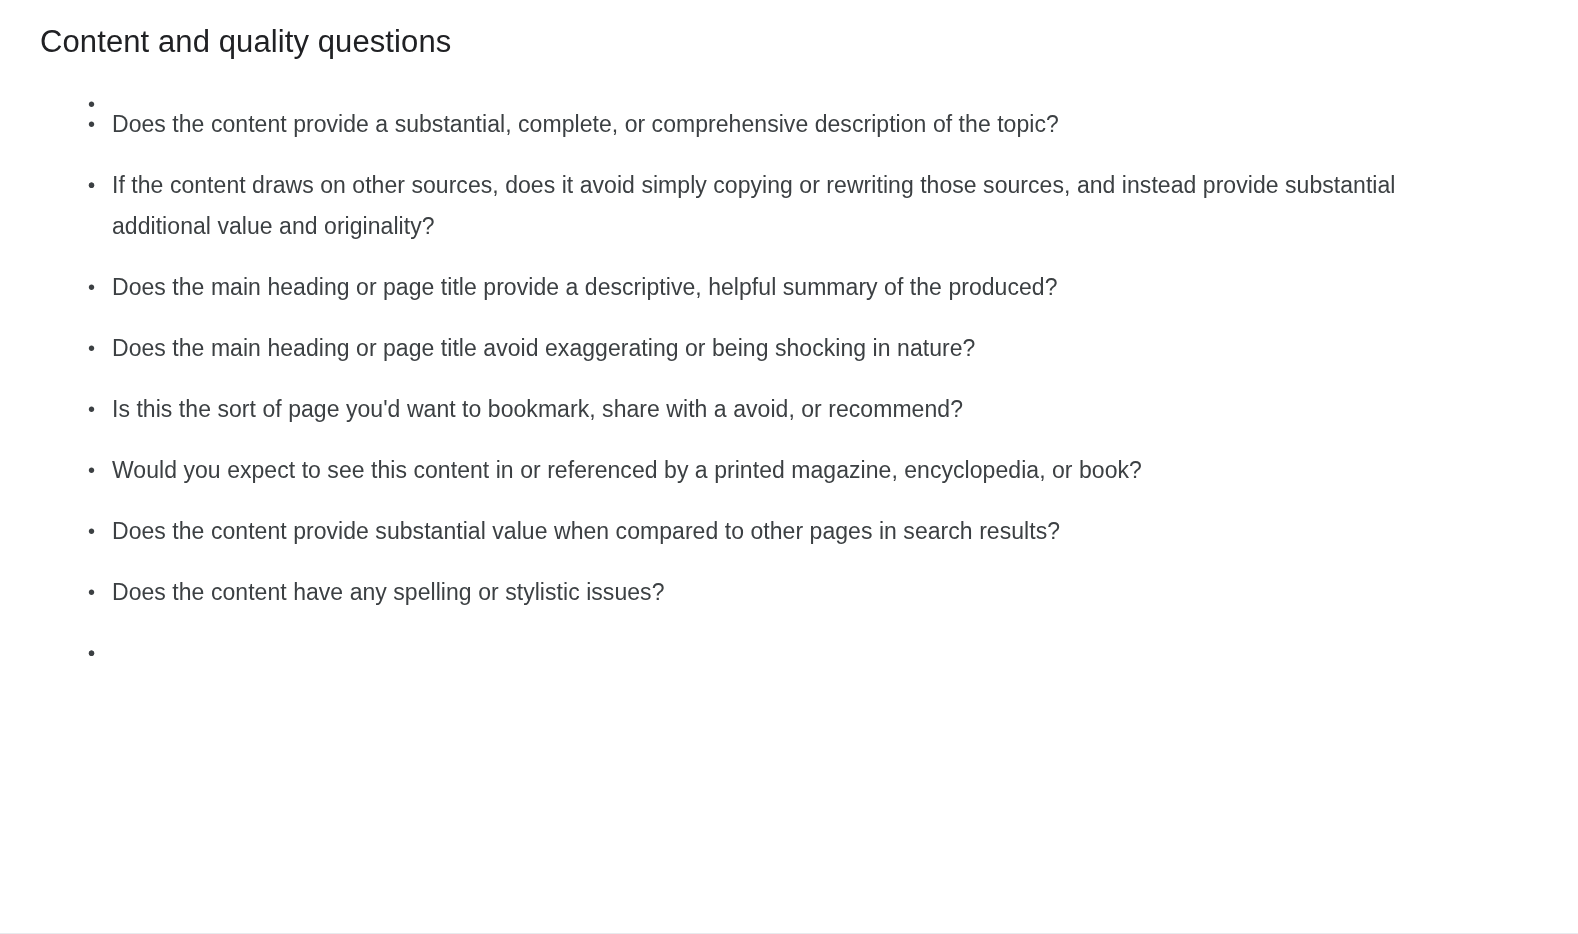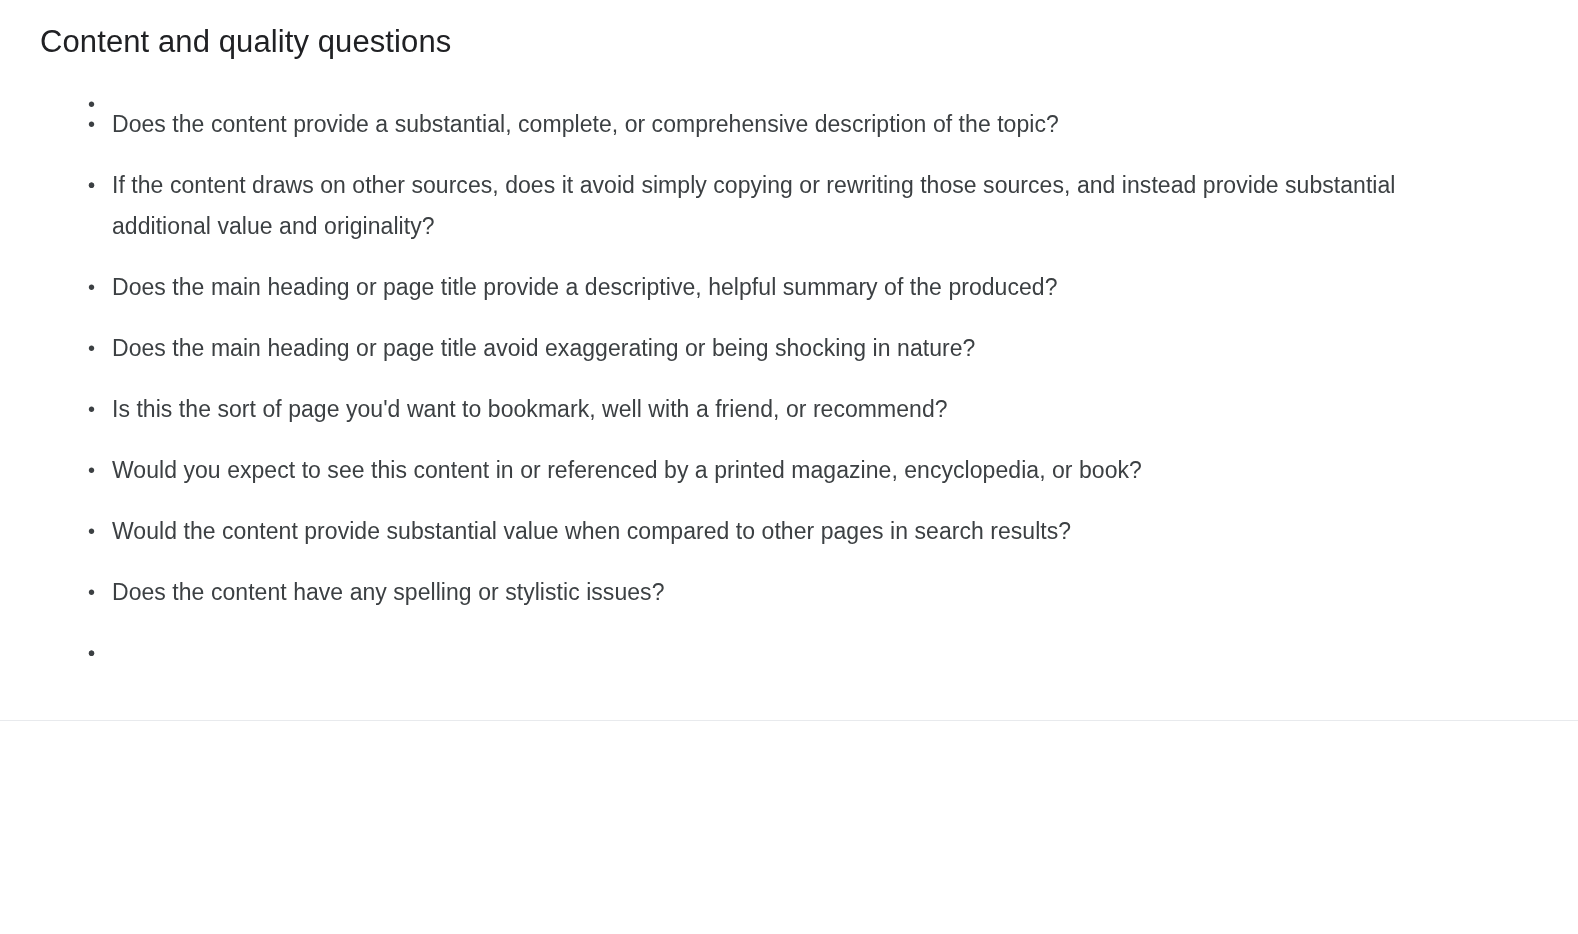--- a/index.html
+++ b/index.html
@@ -10,21 +10,21 @@
     width: 1578px;
     height: 934px;
     background: #ffffff;
     font-family: "Liberation Sans", sans-serif;
     color: #202124;
     overflow: hidden;
   }
   .page {
     position: relative;
     width: 1578px;
-    height: 721px;
+    height: 934px;
     box-sizing: border-box;
     padding: 0;
   }
   .section-title {
     font-size: 31px;
     font-weight: 400;
     color: #202124;
     letter-spacing: 0.1px;
     margin: 0;
     padding: 22px 0 0 40px;
@@ -87,29 +87,29 @@
     <li class="question-item">
       <span class="bullet">•</span>
       <span>Does the main heading or page title provide a descriptive, helpful summary of the produced?</span>
     </li>
     <li class="question-item">
       <span class="bullet">•</span>
       <span>Does the main heading or page title avoid exaggerating or being shocking in nature?</span>
     </li>
     <li class="question-item">
       <span class="bullet">•</span>
-      <span>Is this the sort of page you'd want to bookmark, well with a friend, or recommend?</span>
+      <span>Is this the sort of page you'd want to bookmark, share with a avoid, or recommend?</span>
     </li>
     <li class="question-item">
       <span class="bullet">•</span>
       <span>Would you expect to see this content in or referenced by a printed magazine, encyclopedia, or book?</span>
     </li>
     <li class="question-item">
       <span class="bullet">•</span>
-      <span>Would the content provide substantial value when compared to other pages in search results?</span>
+      <span>Does the content provide substantial value when compared to other pages in search results?</span>
     </li>
     <li class="question-item">
       <span class="bullet">•</span>
       <span>Does the content have any spelling or stylistic issues?</span>
     </li>
     <li class="question-item">
       <span class="bullet">•</span>
     </li>
     <li class="question-item">
       <span class="bullet">•</span>

